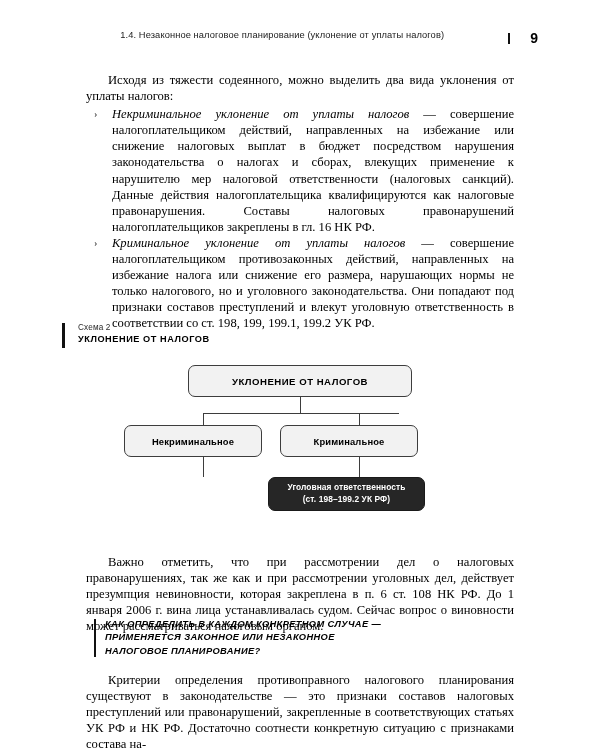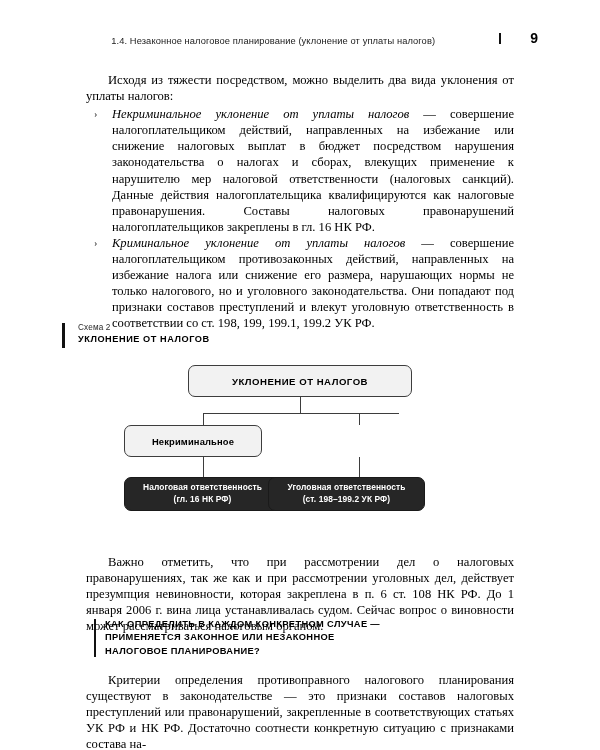--- a/index.html
+++ b/index.html
@@ -22,23 +22,22 @@
     padding: 0;
   }
 
   
   .runhead {
     position: absolute;
     top: 30px;
     left: 62px;
     right: 62px;
     display: flex;
-    align-items: flex-end;
-    font-family: "Liberation Sans", sans-serif;
-    gap: 9px;
+    align-items: flex-start;
+    font-family: "Liberation Sans", sans-serif;
   }
   .runhead-title {
     flex: 1;
     text-align: center;
     font-size: 9.3px;
     letter-spacing: .1px;
     color: #1a1a1a;
     white-space: nowrap;
   }
   .runhead-rule {
@@ -197,20 +196,21 @@
     position: absolute;
     left: 94px;
     top: 618px;
     padding-left: 11px;
     font-family: "Liberation Sans", sans-serif;
     font-size: 9.3px;
     font-weight: bold;
     letter-spacing: .35px;
     line-height: 13.4px;
     color: #000;
+    font-style: italic;
   }
   .callout::before {
     content: "";
     position: absolute;
     left: 0;
     top: 1px;
     bottom: 1px;
     width: 1.8px;
     background: #111;
   }
@@ -222,21 +222,21 @@
 <div class="page">
 
   <div class="runhead">
     <div class="runhead-title">1.4.  Незаконное налоговое планирование (уклонение от уплаты налогов)</div>
     <div class="runhead-rule"></div>
     <div class="runhead-folio">9</div>
   </div>
 
   <div class="body">
 
-    <p class="para">Исходя из тяжести посредством, можно выделить два вида уклонения от уплаты налогов:</p>
+    <p class="para">Исходя из тяжести содеянного, можно выделить два вида уклонения от уплаты налогов:</p>
 
     <ul class="bullets">
       <li>
         <span class="chev">›</span><span class="term">Некриминальное уклонение от уплаты налогов</span><span> — совершение налогоплательщиком действий, направленных на избежание или снижение налоговых выплат в бюджет посредством нарушения законодательства о налогах и сборах, влекущих применение к нарушителю мер налоговой ответственности (налоговых санкций). Данные действия налогоплательщика квалифицируются как налоговые правонарушения. Составы налоговых правонарушений налогоплательщиков закреплены в гл. 16 НК РФ.</span>
       </li>
       <li>
         <span class="chev">›</span><span class="term">Криминальное уклонение от уплаты налогов</span><span> — совершение налогоплательщиком противозаконных действий, направленных на избежание налога или снижение его размера, нарушающих нормы не только налогового, но и уголовного законодательства. Они попадают под признаки составов преступлений и влекут уголовную ответственность в соответствии со ст. 198, 199, 199.1, 199.2 УК РФ.</span>
       </li>
     </ul>
   </div>
@@ -249,28 +249,25 @@
   <div class="diagram">
 
     <div class="dbox level1">УКЛОНЕНИЕ ОТ НАЛОГОВ</div>
 
     <div class="conn v" style="left:299.5px; top:37px; height:16px;"></div>
     <div class="conn h" style="left:202.5px; top:53px; width:196px;"></div>
     <div class="conn v" style="left:202.5px; top:53px; height:12px;"></div>
     <div class="conn v" style="left:358.5px; top:53px; height:12px;"></div>
 
     <div class="dbox level2 left">Некриминальное</div>
+    <div class="dbox level2 right">Криминальное</div>
 
     <div class="conn v" style="left:202.5px; top:97px; height:20px;"></div>
     <div class="conn v" style="left:358.5px; top:97px; height:20px;"></div>
 
-    <div class="dbox level3 left">
-      <span class="l2">Налоговая ответственность</span>
-      <span class="l2">(гл. 16 НК РФ)</span>
-    </div>
 
     <div class="dbox level3 right">
       <span class="l2">Уголовная ответственность</span>
       <span class="l2">(ст. 198–199.2 УК РФ)</span>
     </div>
   </div>
 
   <div class="body" style="top:530px;margin-top:24px;">
     <p class="para">Важно отметить, что при рассмотрении дел о налоговых правонарушениях, так же как и при рассмотрении уголовных дел, действует презумпция невиновности, которая закреплена в п. 6 ст. 108 НК РФ. До 1 января 2006 г. вина лица устанавливалась судом. Сейчас вопрос о виновности может рассматриваться налоговым органом.</p>
   </div>

